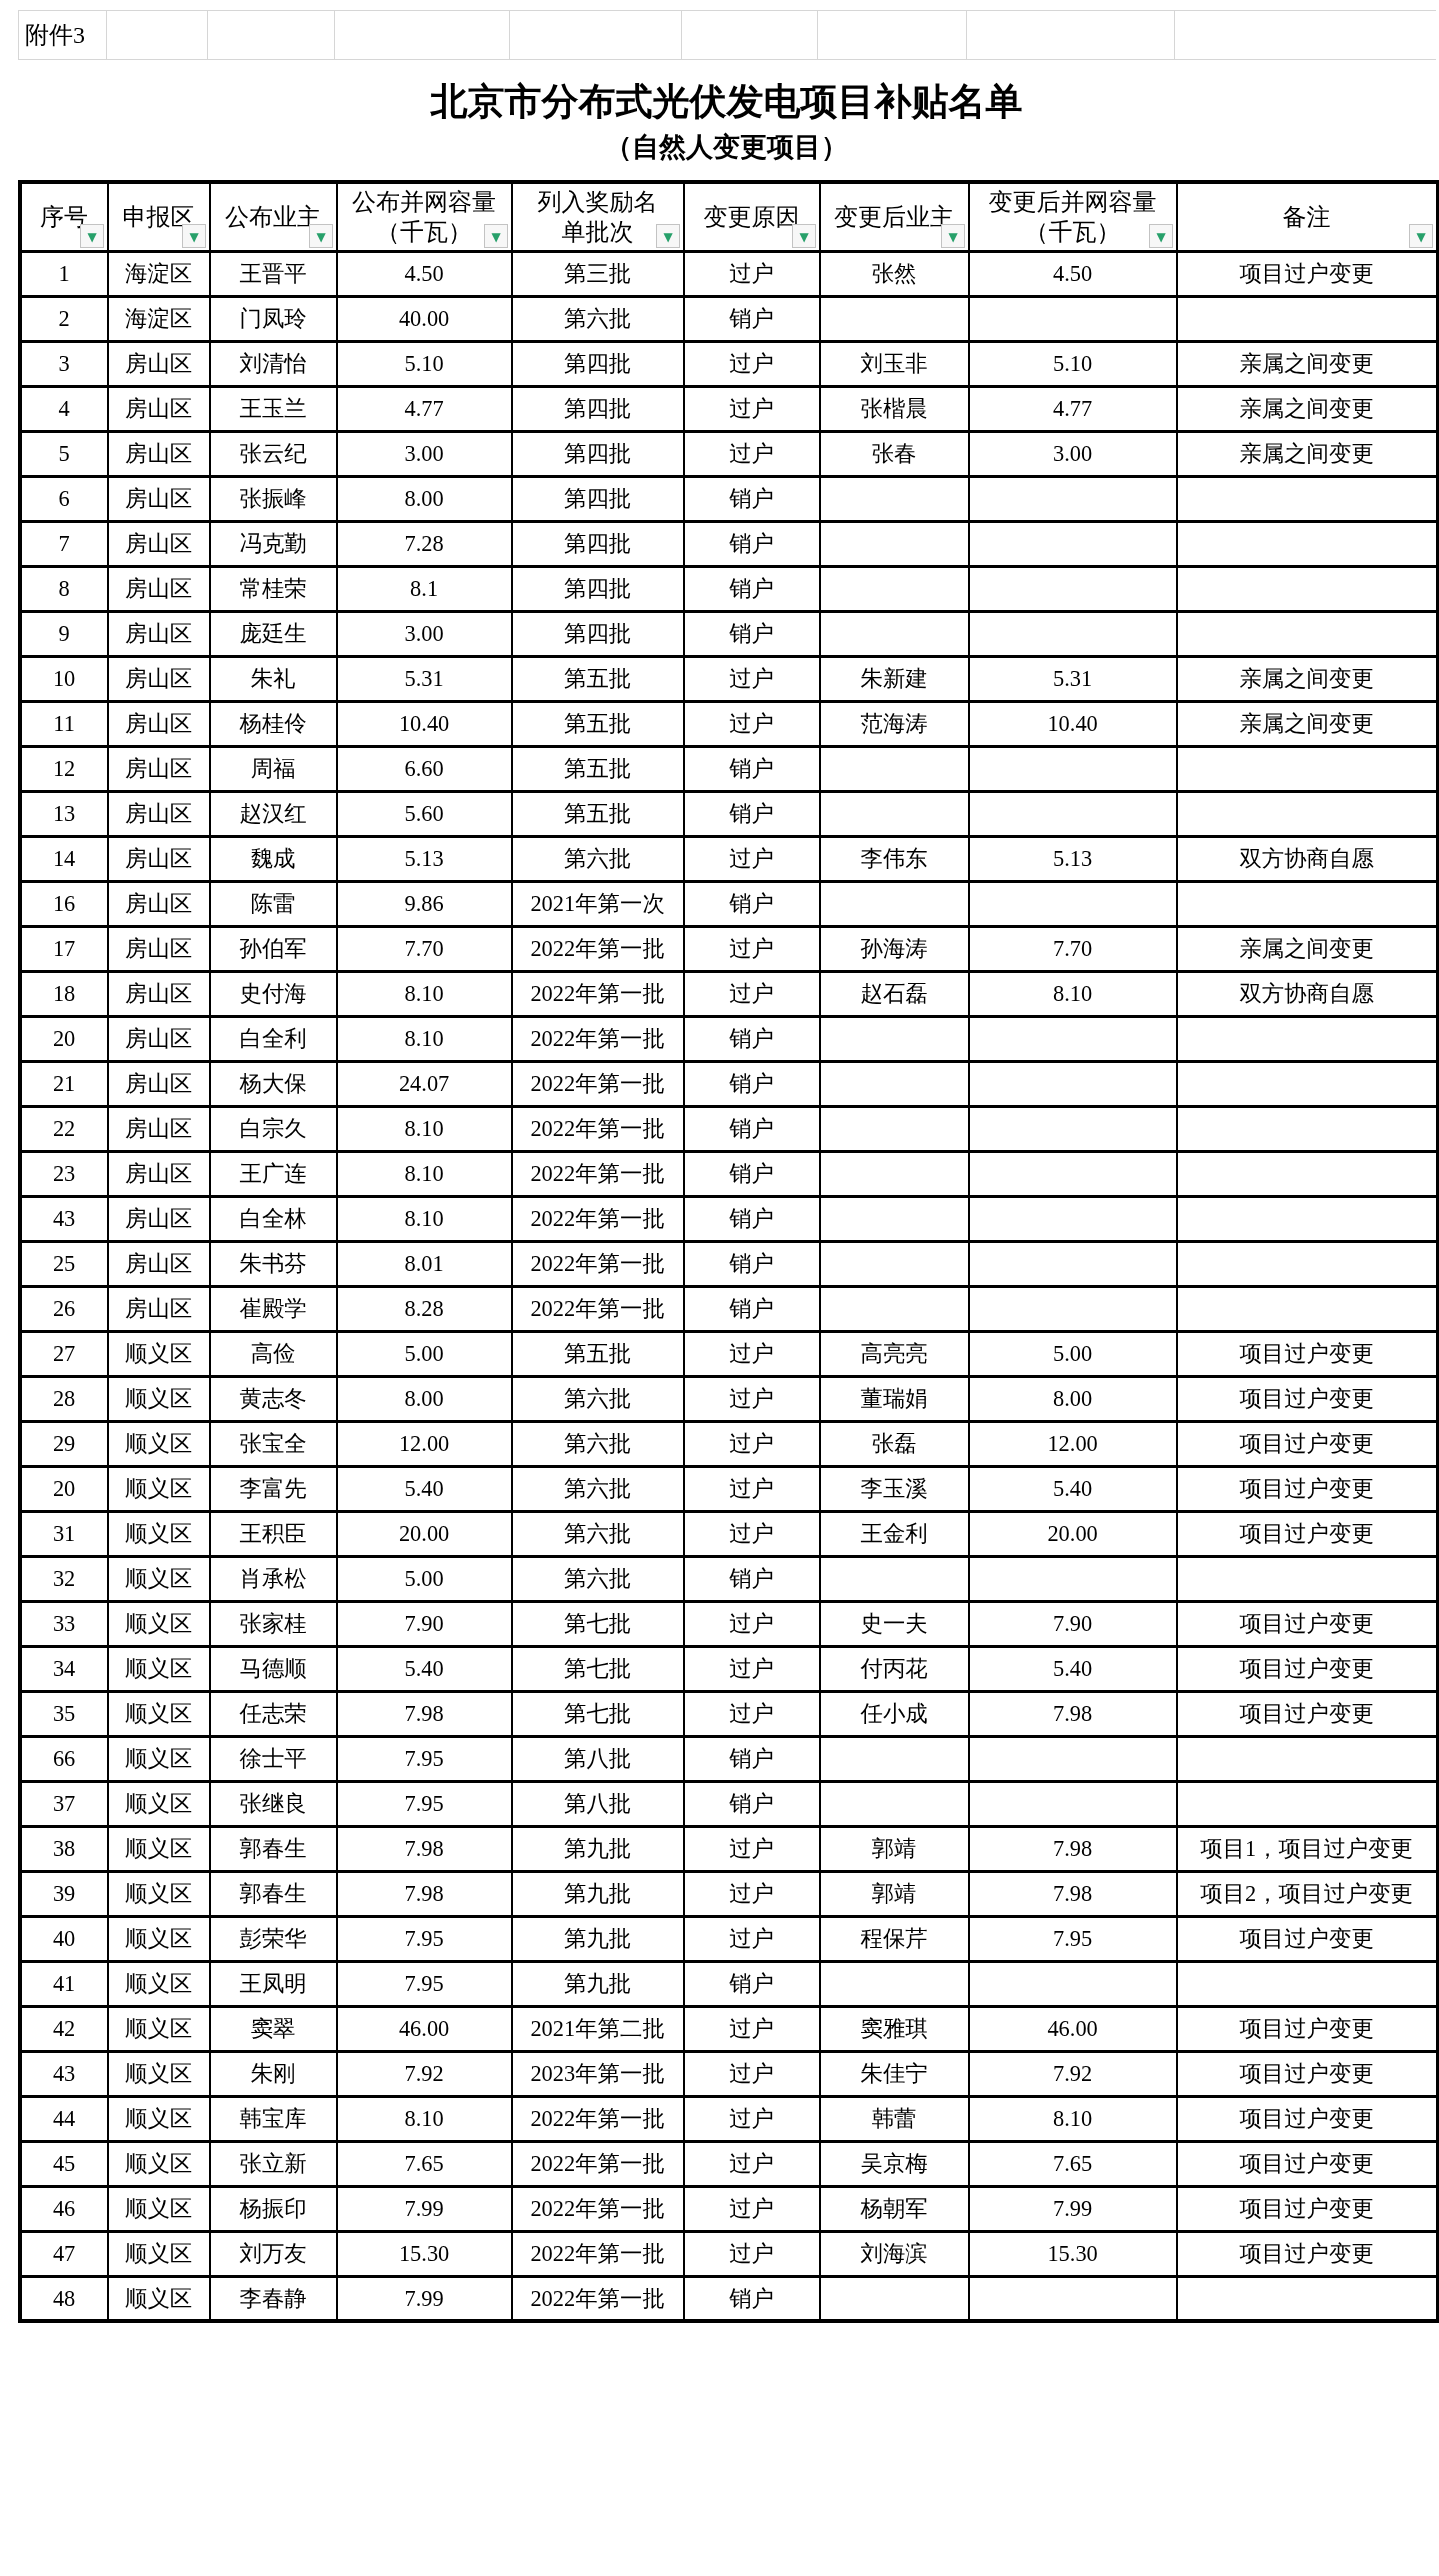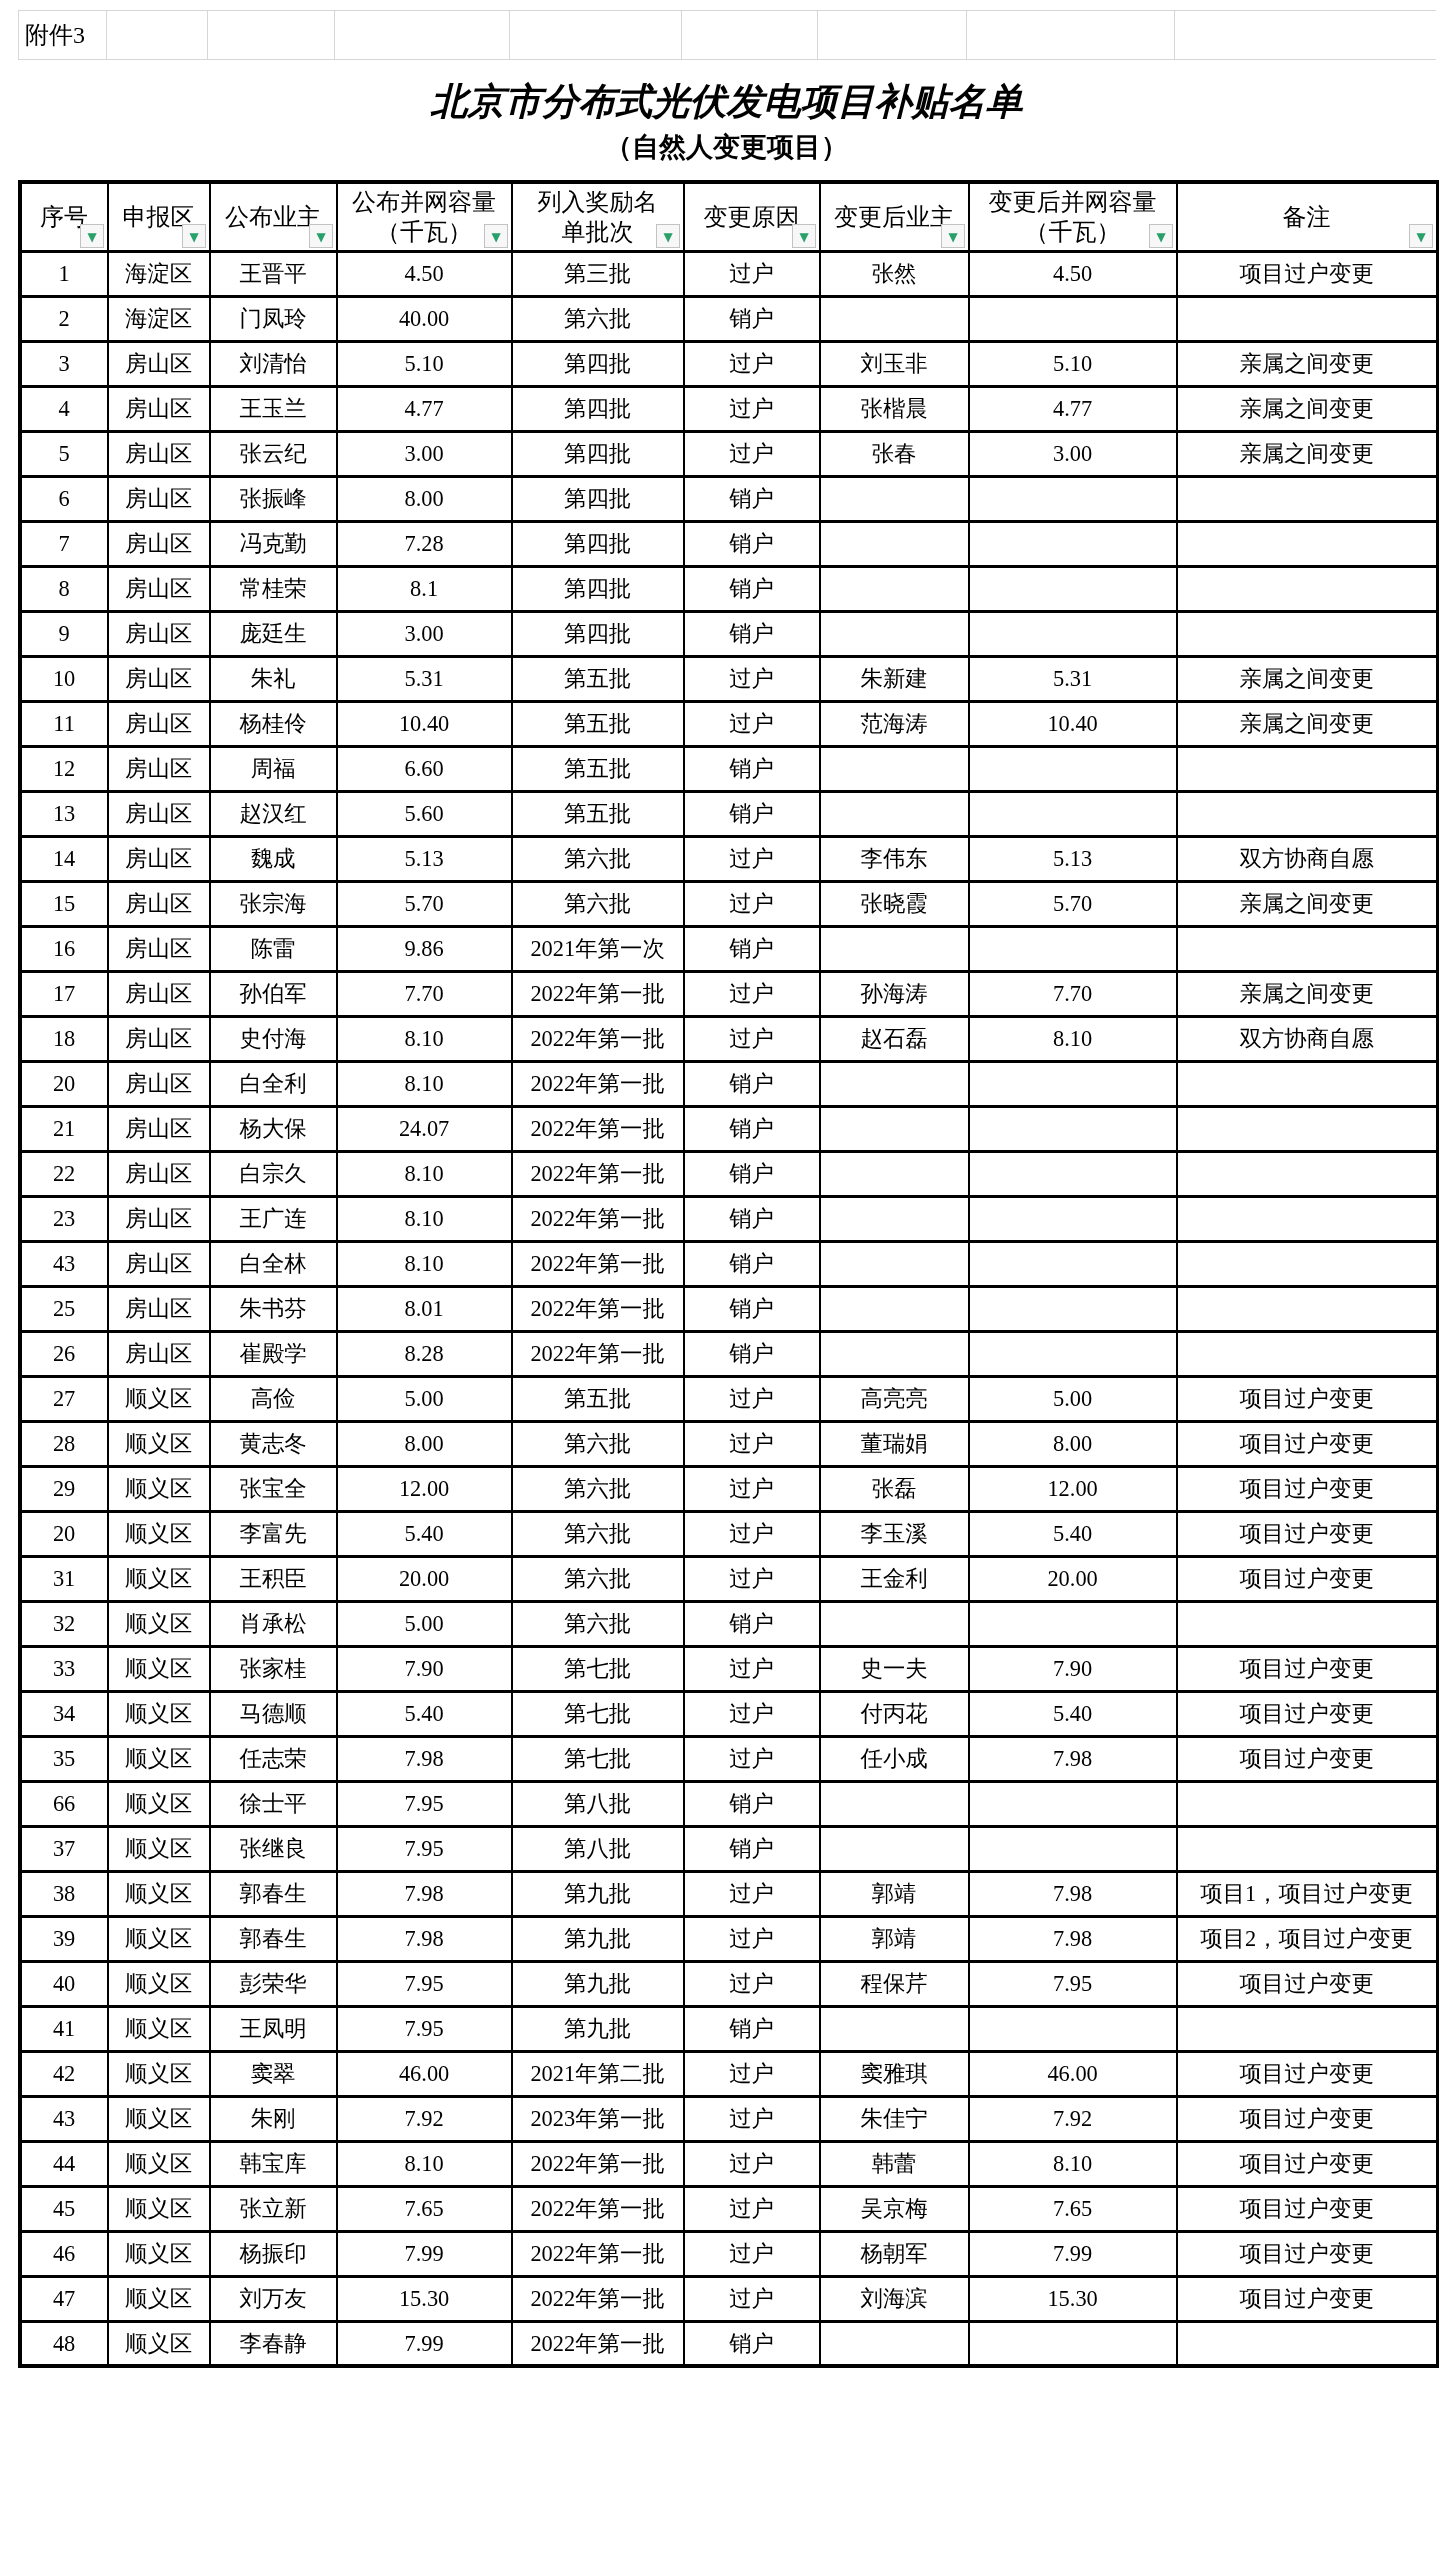--- a/index.html
+++ b/index.html
@@ -20,21 +20,21 @@
     box-sizing:border-box;border-right:1.6px solid #d6d6d6;height:100%;
     display:flex;align-items:center;padding-left:6.4px;
     font-size:24px;
   }
 
   
   .title-block{
     width:1418px;height:120px;display:flex;flex-direction:column;
     align-items:center;justify-content:center;text-align:center;
   }
-  .title-line1{font-size:37px;font-weight:bold;line-height:1.45;font-style:italic;}
+  .title-line1{font-size:37px;font-weight:bold;line-height:1.45;}
   .title-line2{font-size:27px;font-weight:bold;line-height:1.35;}
 
   
   table.main{
     table-layout:fixed;width:1418px;border-collapse:collapse;
     border:4px solid #000;
   }
   table.main th, table.main td{
     border:2.4px solid #000;border-top-width:3.2px;border-bottom-width:3.2px;
     text-align:center;vertical-align:middle;
@@ -274,31 +274,20 @@
           <td>房山区</td>
           <td>魏成</td>
           <td>5.13</td>
           <td>第六批</td>
           <td>过户</td>
           <td>李伟东</td>
           <td>5.13</td>
           <td>双方协商自愿</td>
         </tr>
         <tr>
-          <td>15</td>
-          <td>房山区</td>
-          <td>张宗海</td>
-          <td>5.70</td>
-          <td>第六批</td>
-          <td>过户</td>
-          <td>张晓霞</td>
-          <td>5.70</td>
-          <td>亲属之间变更</td>
-        </tr>
-        <tr>
           <td>16</td>
           <td>房山区</td>
           <td>陈雷</td>
           <td>9.86</td>
           <td>2021年第一次</td>
           <td>销户</td>
           <td></td>
           <td></td>
           <td></td>
         </tr>

